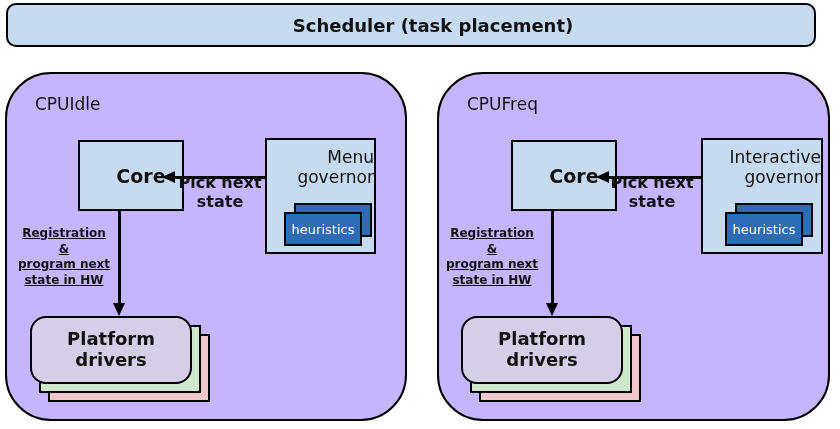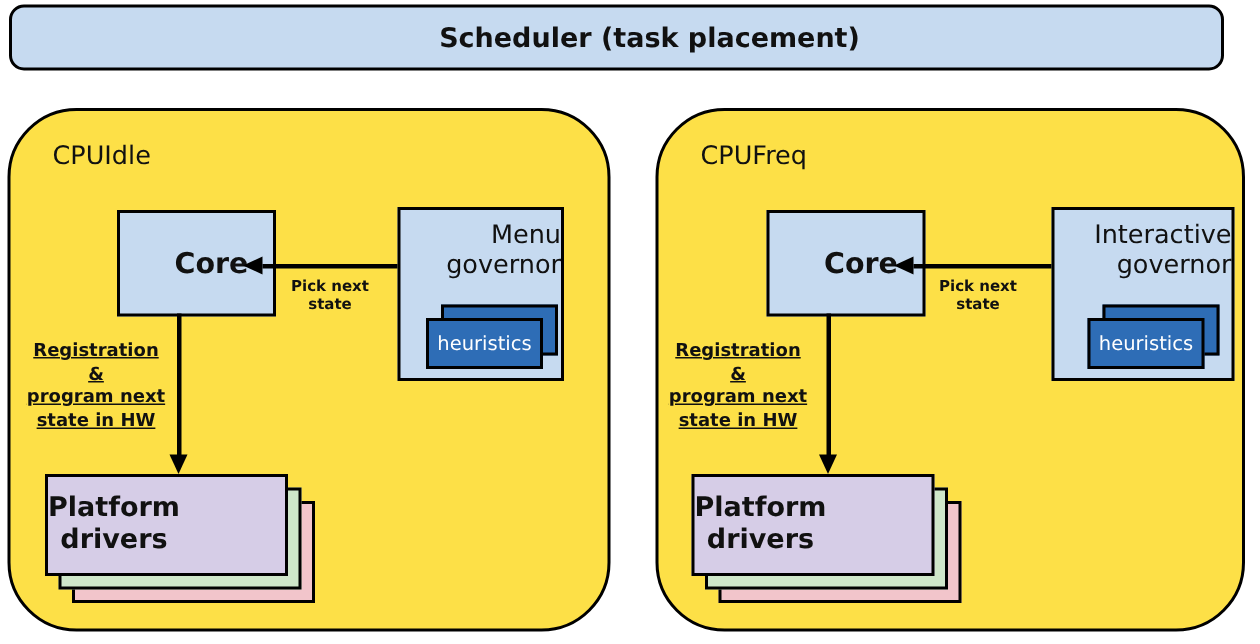--- a/index.html
+++ b/index.html
@@ -17,21 +17,21 @@
     overflow:hidden;
   }
   .scheduler-bar{
     position:absolute;left:6px;right:24px;top:3px;height:40px;
     background:var(--light-blue);border:2.5px solid var(--border);border-radius:10px;
     display:flex;align-items:center;justify-content:center;
     font-size:18px;font-weight:600;padding-left:44px;
   }
   .panel{
     position:absolute;top:72px;height:345px;
-    background:#fde047;border:2.5px solid var(--border);border-radius:46px;
+    background:#c4b5fd;border:2.5px solid var(--border);border-radius:46px;
   }
   .panel--idle{left:5px;width:398px;}
   .panel--freq{left:437px;width:389px;}
   .panel-label{
     position:absolute;left:28px;top:20px;font-size:17px;font-weight:500;
   }
   .core-box{
     position:absolute;left:71px;top:66px;width:82px;height:67px;
     background:var(--light-blue);border:2.5px solid var(--border);
     display:flex;align-items:center;justify-content:center;
@@ -63,22 +63,22 @@
   .panel--idle .arrow-line-h{left:168px;width:90px;}
   .panel--freq .arrow-line-h{left:170px;width:92px;}
   .arrow-head-left{
     position:absolute;top:96.5px;width:0;height:0;
     border-top:6.5px solid transparent;border-bottom:6.5px solid transparent;
     border-right:13px solid var(--border);
   }
   .panel--idle .arrow-head-left{left:155px;}
   .panel--freq .arrow-head-left{left:157px;}
   .pick-label{
-    position:absolute;left:170px;top:112px;width:86px;text-align:center;
-    font-size:10px;font-weight:600;line-height:1.18;white-space:pre-line;
+    position:absolute;left:170px;top:100px;width:86px;text-align:center;
+    font-size:16px;font-weight:600;line-height:1.18;white-space:pre-line;
   }
   .arrow-line-v{
     position:absolute;top:135px;width:2.5px;height:96px;background:var(--border);
   }
   .panel--idle .arrow-line-v{left:111px;}
   .panel--freq .arrow-line-v{left:112px;}
   .arrow-head-down{
     position:absolute;top:229px;width:0;height:0;
     border-left:6.5px solid transparent;border-right:6.5px solid transparent;
     border-top:13px solid var(--border);
@@ -90,22 +90,22 @@
     font-size:12px;font-weight:600;line-height:1.3;white-space:pre-line;text-decoration:underline;
   }
   .panel--freq .registration-label{left:2px;}
   .platform-card{
     position:absolute;width:158px;height:64px;border:2.5px solid var(--border);
   }
   .platform-card--pink{background:var(--pink);z-index:1;}
   .platform-card--green{background:var(--green);z-index:2;}
   .platform-card--purple{
     background:var(--purple);z-index:3;
-    display:flex;align-items:center;justify-content:flex-start;text-align:center;
-    font-size:18px;font-weight:700;line-height:1.15;white-space:pre-line;
+    display:flex;align-items:center;justify-content:center;text-align:center;
+    font-size:18px;font-weight:700;line-height:1.15;white-space:pre-line;border-radius:16px;
   }
   .panel--idle .platform-card--pink{left:41px;top:260px;}
   .panel--idle .platform-card--green{left:32px;top:251px;}
   .panel--idle .platform-card--purple{left:23px;top:242px;}
   .panel--freq .platform-card--pink{left:40px;top:260px;}
   .panel--freq .platform-card--green{left:31px;top:251px;}
   .panel--freq .platform-card--purple{left:22px;top:242px;}
 </style>
 </head>
 <body>

